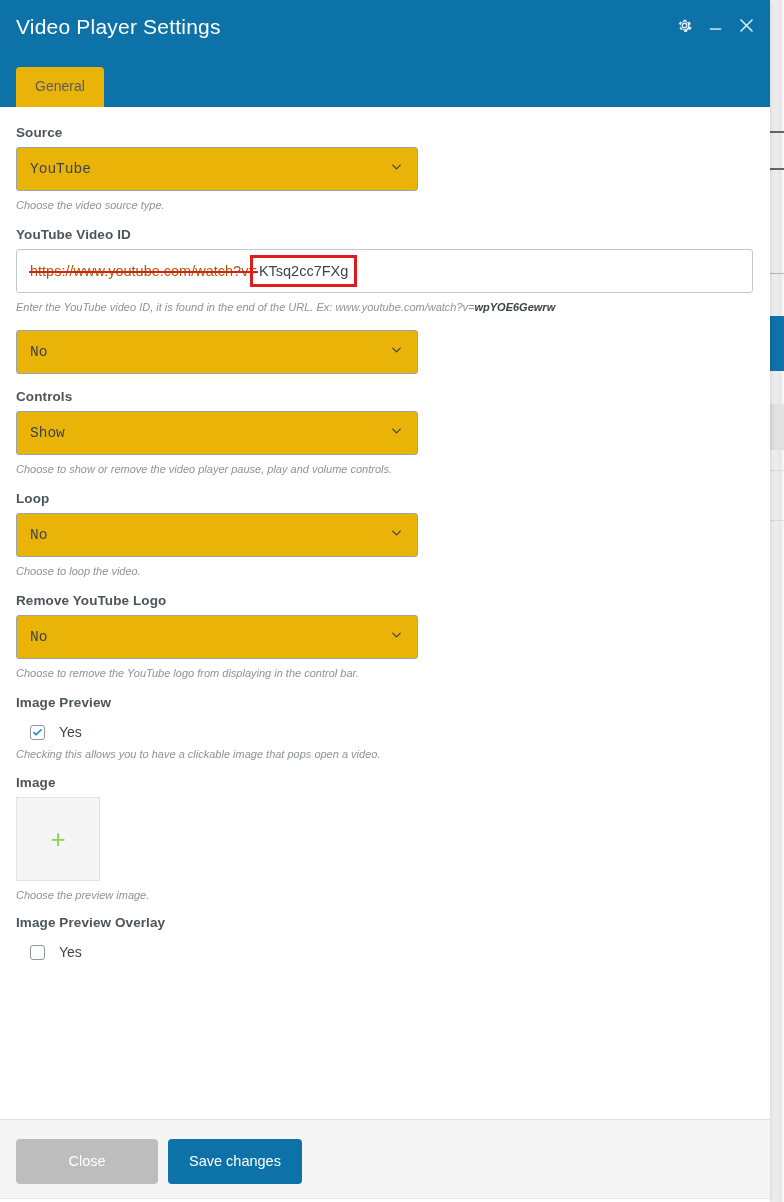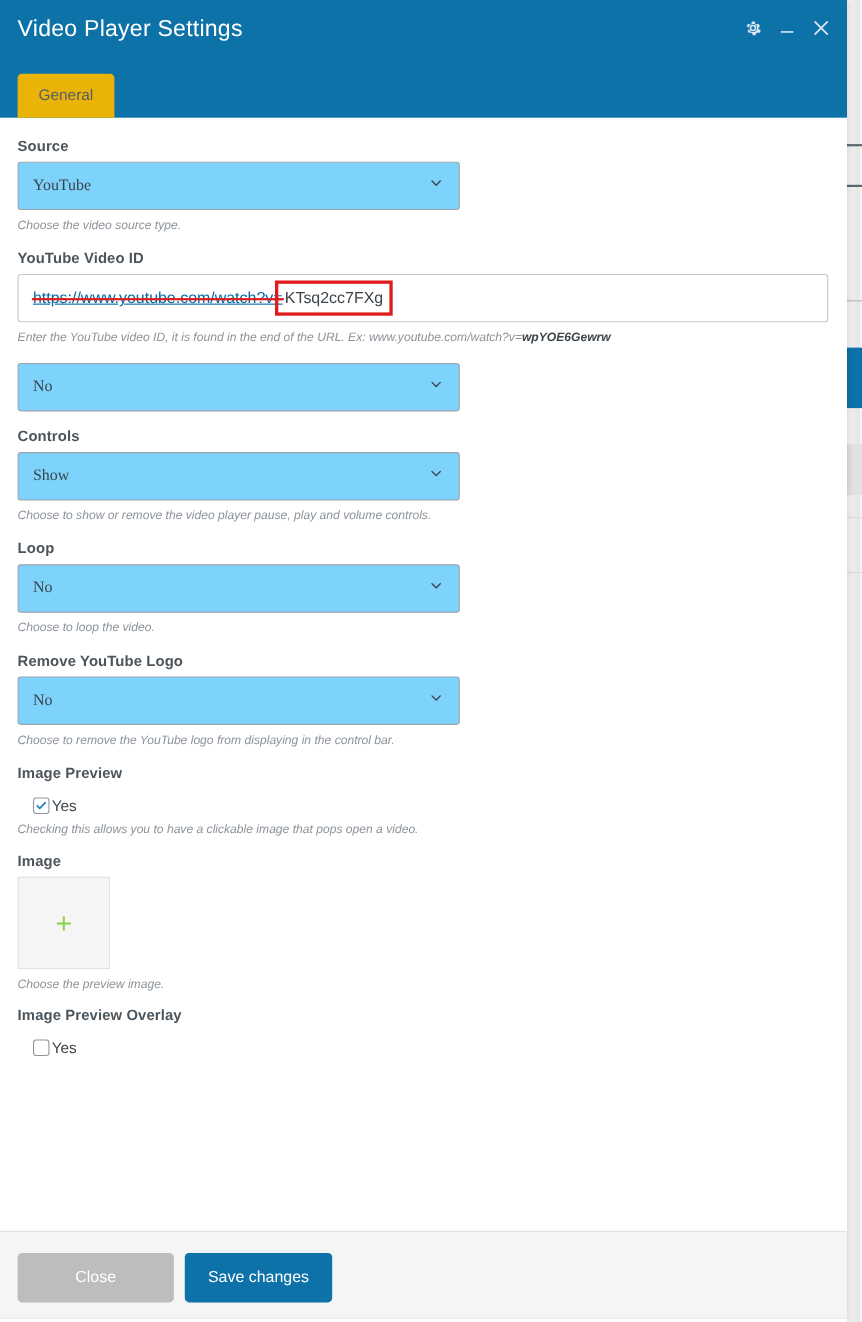--- a/index.html
+++ b/index.html
@@ -151,28 +151,28 @@
 
   .select-wrap {
     position: relative;
     width: 402px;
   }
   .select-box {
     width: 100%;
     height: 44px;
     border: 1px solid #9aa4ad;
     border-radius: 3px;
-    background: #7dd3fc;
+    background: #eab308;
     font-size: 14.5px;
     color: #3d4449;
     padding: 0 36px 0 13px;
     display: flex;
     align-items: center;
     cursor: pointer;
-    font-family: Liberation Serif, serif;
+    font-family: Liberation Mono, monospace;
   }
   .chev {
     position: absolute;
     right: 14px;
     top: 50%;
     transform: translateY(-50%);
     pointer-events: none;
     color: #3d4449;
   }
 
@@ -190,22 +190,21 @@
     color: #3d4449;
     padding: 0 13px;
     display: flex;
     align-items: center;
     font-family: "Liberation Sans", sans-serif;
     white-space: nowrap;
     overflow: hidden;
   }
   .url-struck {
     position: relative;
-    color: #0369a1;
-    text-decoration: underline;
+    color: #a16207;
   }
   .url-struck::after {
     content: "";
     position: absolute;
     left: -1px;
     right: -1px;
     top: 50%;
     height: 2px;
     background: #e01b1b;
   }
@@ -226,21 +225,21 @@
   }
   .helper b {
     color: #3d4449;
     font-weight: bold;
     font-style: italic;
   }
 
   .checkbox-row {
     display: flex;
     align-items: center;
-    gap: 0;
+    gap: 12px;
     margin-top: 14px;
   }
   .cbox {
     width: 15px;
     height: 15px;
     border: 1px solid #8e979e;
     border-radius: 3px;
     background: #ffffff;
     display: flex;
     align-items: center;

